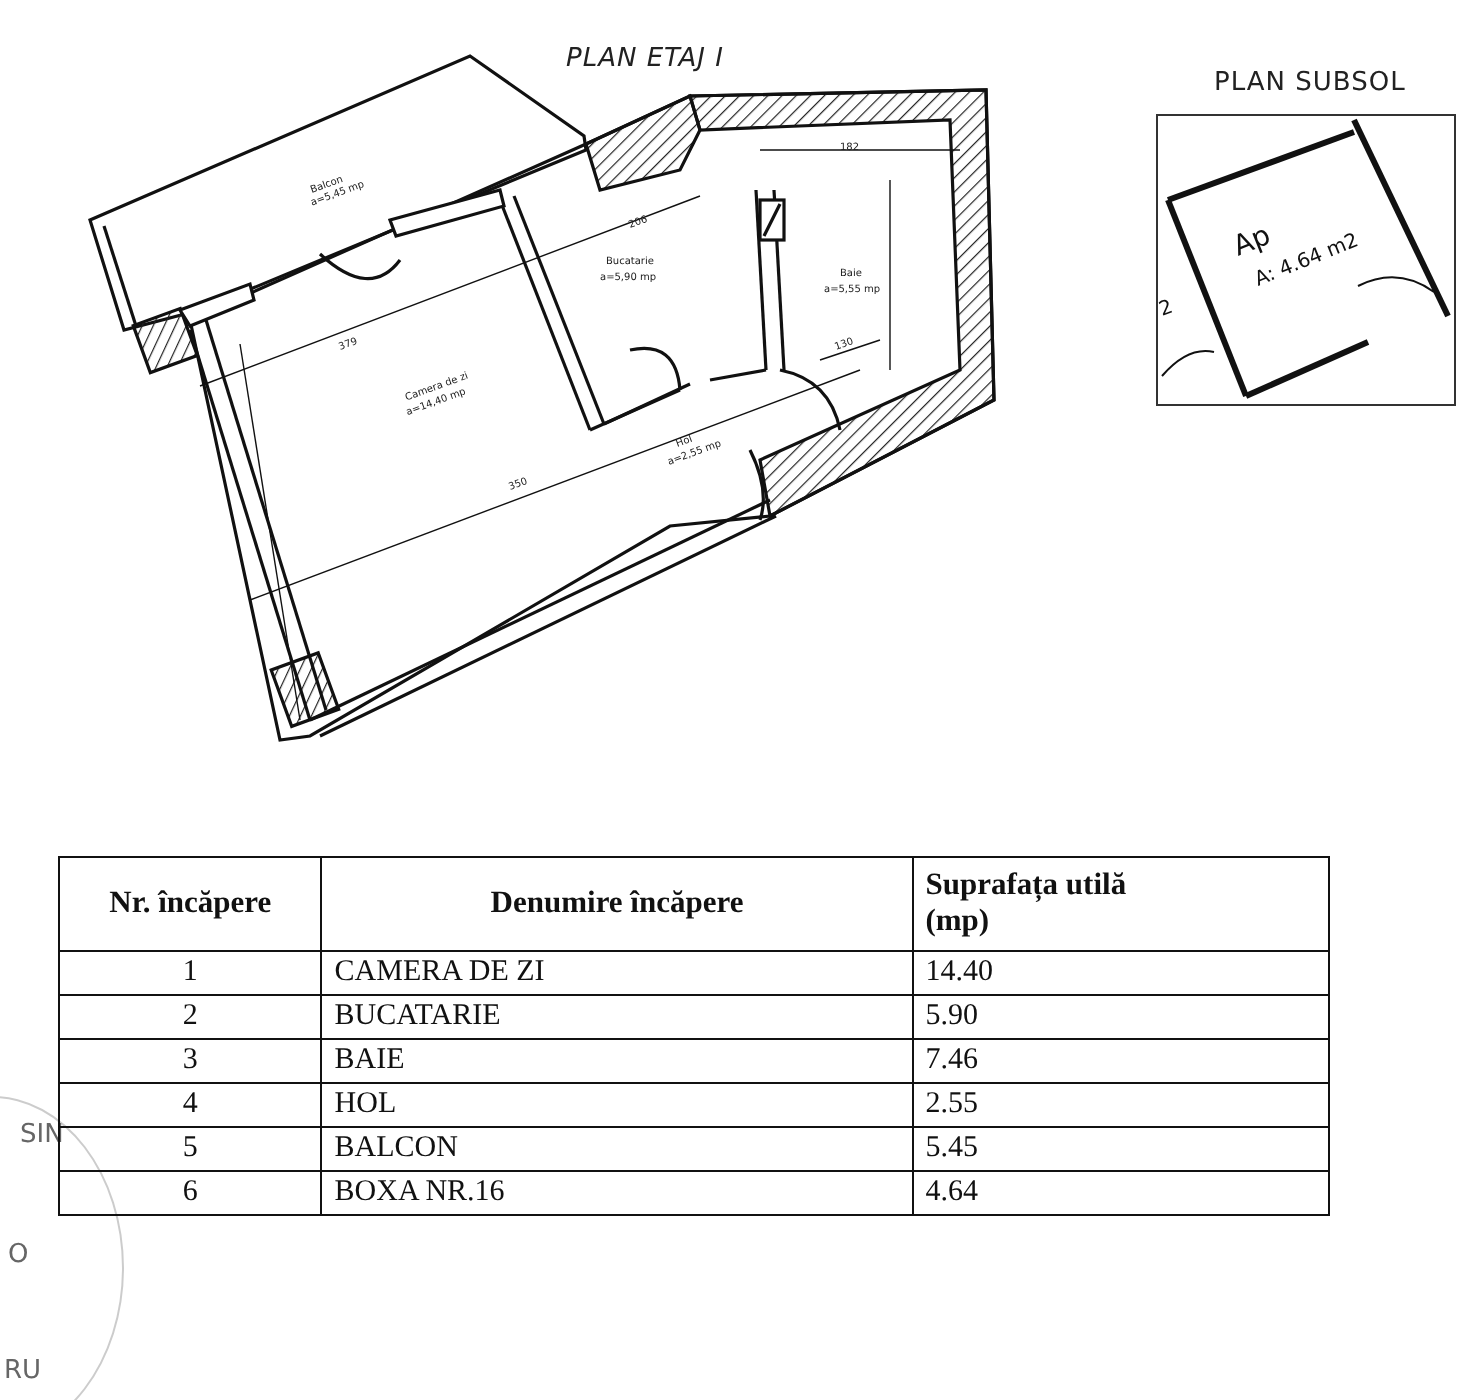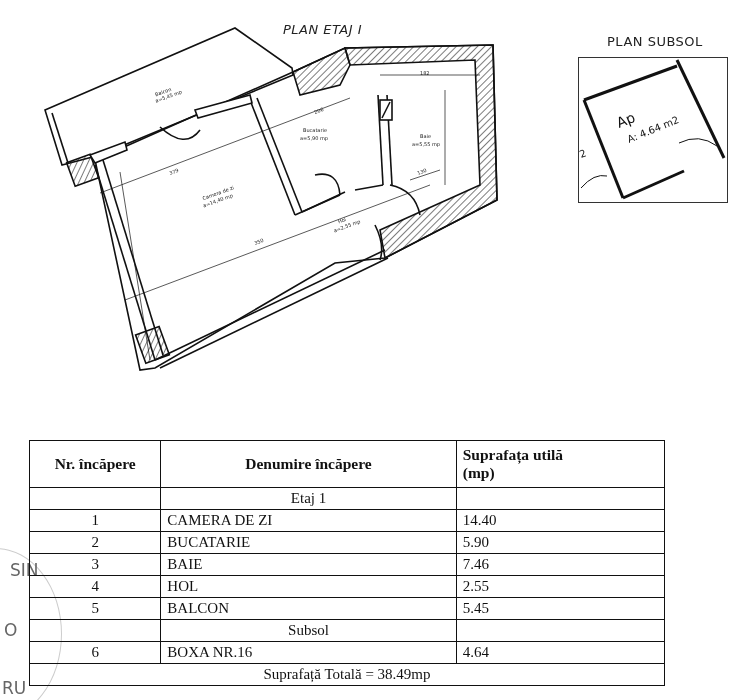--- a/index.html
+++ b/index.html
@@ -1,29 +1,29 @@
 <!DOCTYPE html>
 <html><head>
 <meta charset="utf-8">
 <style>
   html, body { margin:0; padding:0; background:#ffffff; }
   body { width:742px; height:700px; position:relative; overflow:hidden; font-family:"Liberation Serif", serif; color:#111; }
   .plan-title { position:absolute; font-family:"DejaVu Sans", sans-serif; font-size:13px; letter-spacing:0.5px; color:#222; }
   .plan-svg { position:absolute; left:0; top:0; }
   .subsol { position:absolute; left:578px; top:57px; width:150px; height:146px; border:1.5px solid #333; box-sizing:border-box; background:#fff; }
-  table.rooms { position:absolute; left:29px; top:440px; width:636px; border-collapse:collapse; font-size:15px; }
+  table.rooms { position:absolute; left:29px; top:428px; width:636px; border-collapse:collapse; font-size:15px; }
   table.rooms td, table.rooms th { border:1.5px solid #111; padding:0 6px; height:21px; font-weight:normal; }
   table.rooms th { height:46px; font-weight:bold; font-size:15.5px; }
   .c1 { width:115px; text-align:center; }
   .c2 { width:275px; text-align:left;margin-top:12px; }
   .c3 { width:190px; text-align:left; }
   .center { text-align:center !important; }
   .bold { font-weight:bold; }
   .stamp { position:absolute; left:-70px; top:548px; width:130px; height:170px; border:1.5px solid #aaa; border-radius:50%; opacity:.6; }
-  .stamp-text { position:absolute; font-family:"DejaVu Sans", sans-serif; font-size:17px; color:#666; }
+  .stamp-text { position:absolute; font-family:"DejaVu Sans", sans-serif; font-size:13px; color:#666; }
 </style>
 </head>
 <body>
 
 <div class="plan-title" style="left:283px; top:22px;font-style:italic;">PLAN ETAJ I</div>
 <div class="plan-title" style="left:607px; top:34px;">PLAN SUBSOL</div>
 
 <svg class="plan-svg" width="742" height="420" viewBox="0 0 742 420">
   <defs>
     <pattern id="hatch" width="5" height="5" patternUnits="userSpaceOnUse" patternTransform="rotate(45)">
@@ -120,25 +120,20 @@
   <tbody>
       <tr>
     <th class="c1">Nr. încăpere</th>
     <th class="c2 center">Denumire încăpere</th>
     <th class="c3">
       <span>Suprafața utilă</span><br>
       <span style="font-weight:bold">(mp)</span>
     </th>
   </tr>
   <tr>
-    <td class="c1"></td>
-    <td class="c2 center">Etaj 1</td>
-    <td class="c3"></td>
-  </tr>
-  <tr>
     <td class="c1">1</td>
     <td class="c2">CAMERA DE ZI</td>
     <td class="c3">14.40</td>
   </tr>
   <tr>
     <td class="c1">2</td>
     <td class="c2">BUCATARIE</td>
     <td class="c3">5.90</td>
   </tr>
   <tr>
@@ -150,26 +145,18 @@
     <td class="c1">4</td>
     <td class="c2">HOL</td>
     <td class="c3">2.55</td>
   </tr>
   <tr>
     <td class="c1">5</td>
     <td class="c2">BALCON</td>
     <td class="c3">5.45</td>
   </tr>
   <tr>
-    <td class="c1"></td>
-    <td class="c2 center">Subsol</td>
-    <td class="c3"></td>
-  </tr>
-  <tr>
     <td class="c1">6</td>
     <td class="c2">BOXA NR.16</td>
     <td class="c3">4.64</td>
-  </tr>
-  <tr>
-    <td colspan="3" class="center bold">Suprafață Totală =  38.49mp</td>
   </tr>
 </tbody>
   </table>
 
 </body></html>

